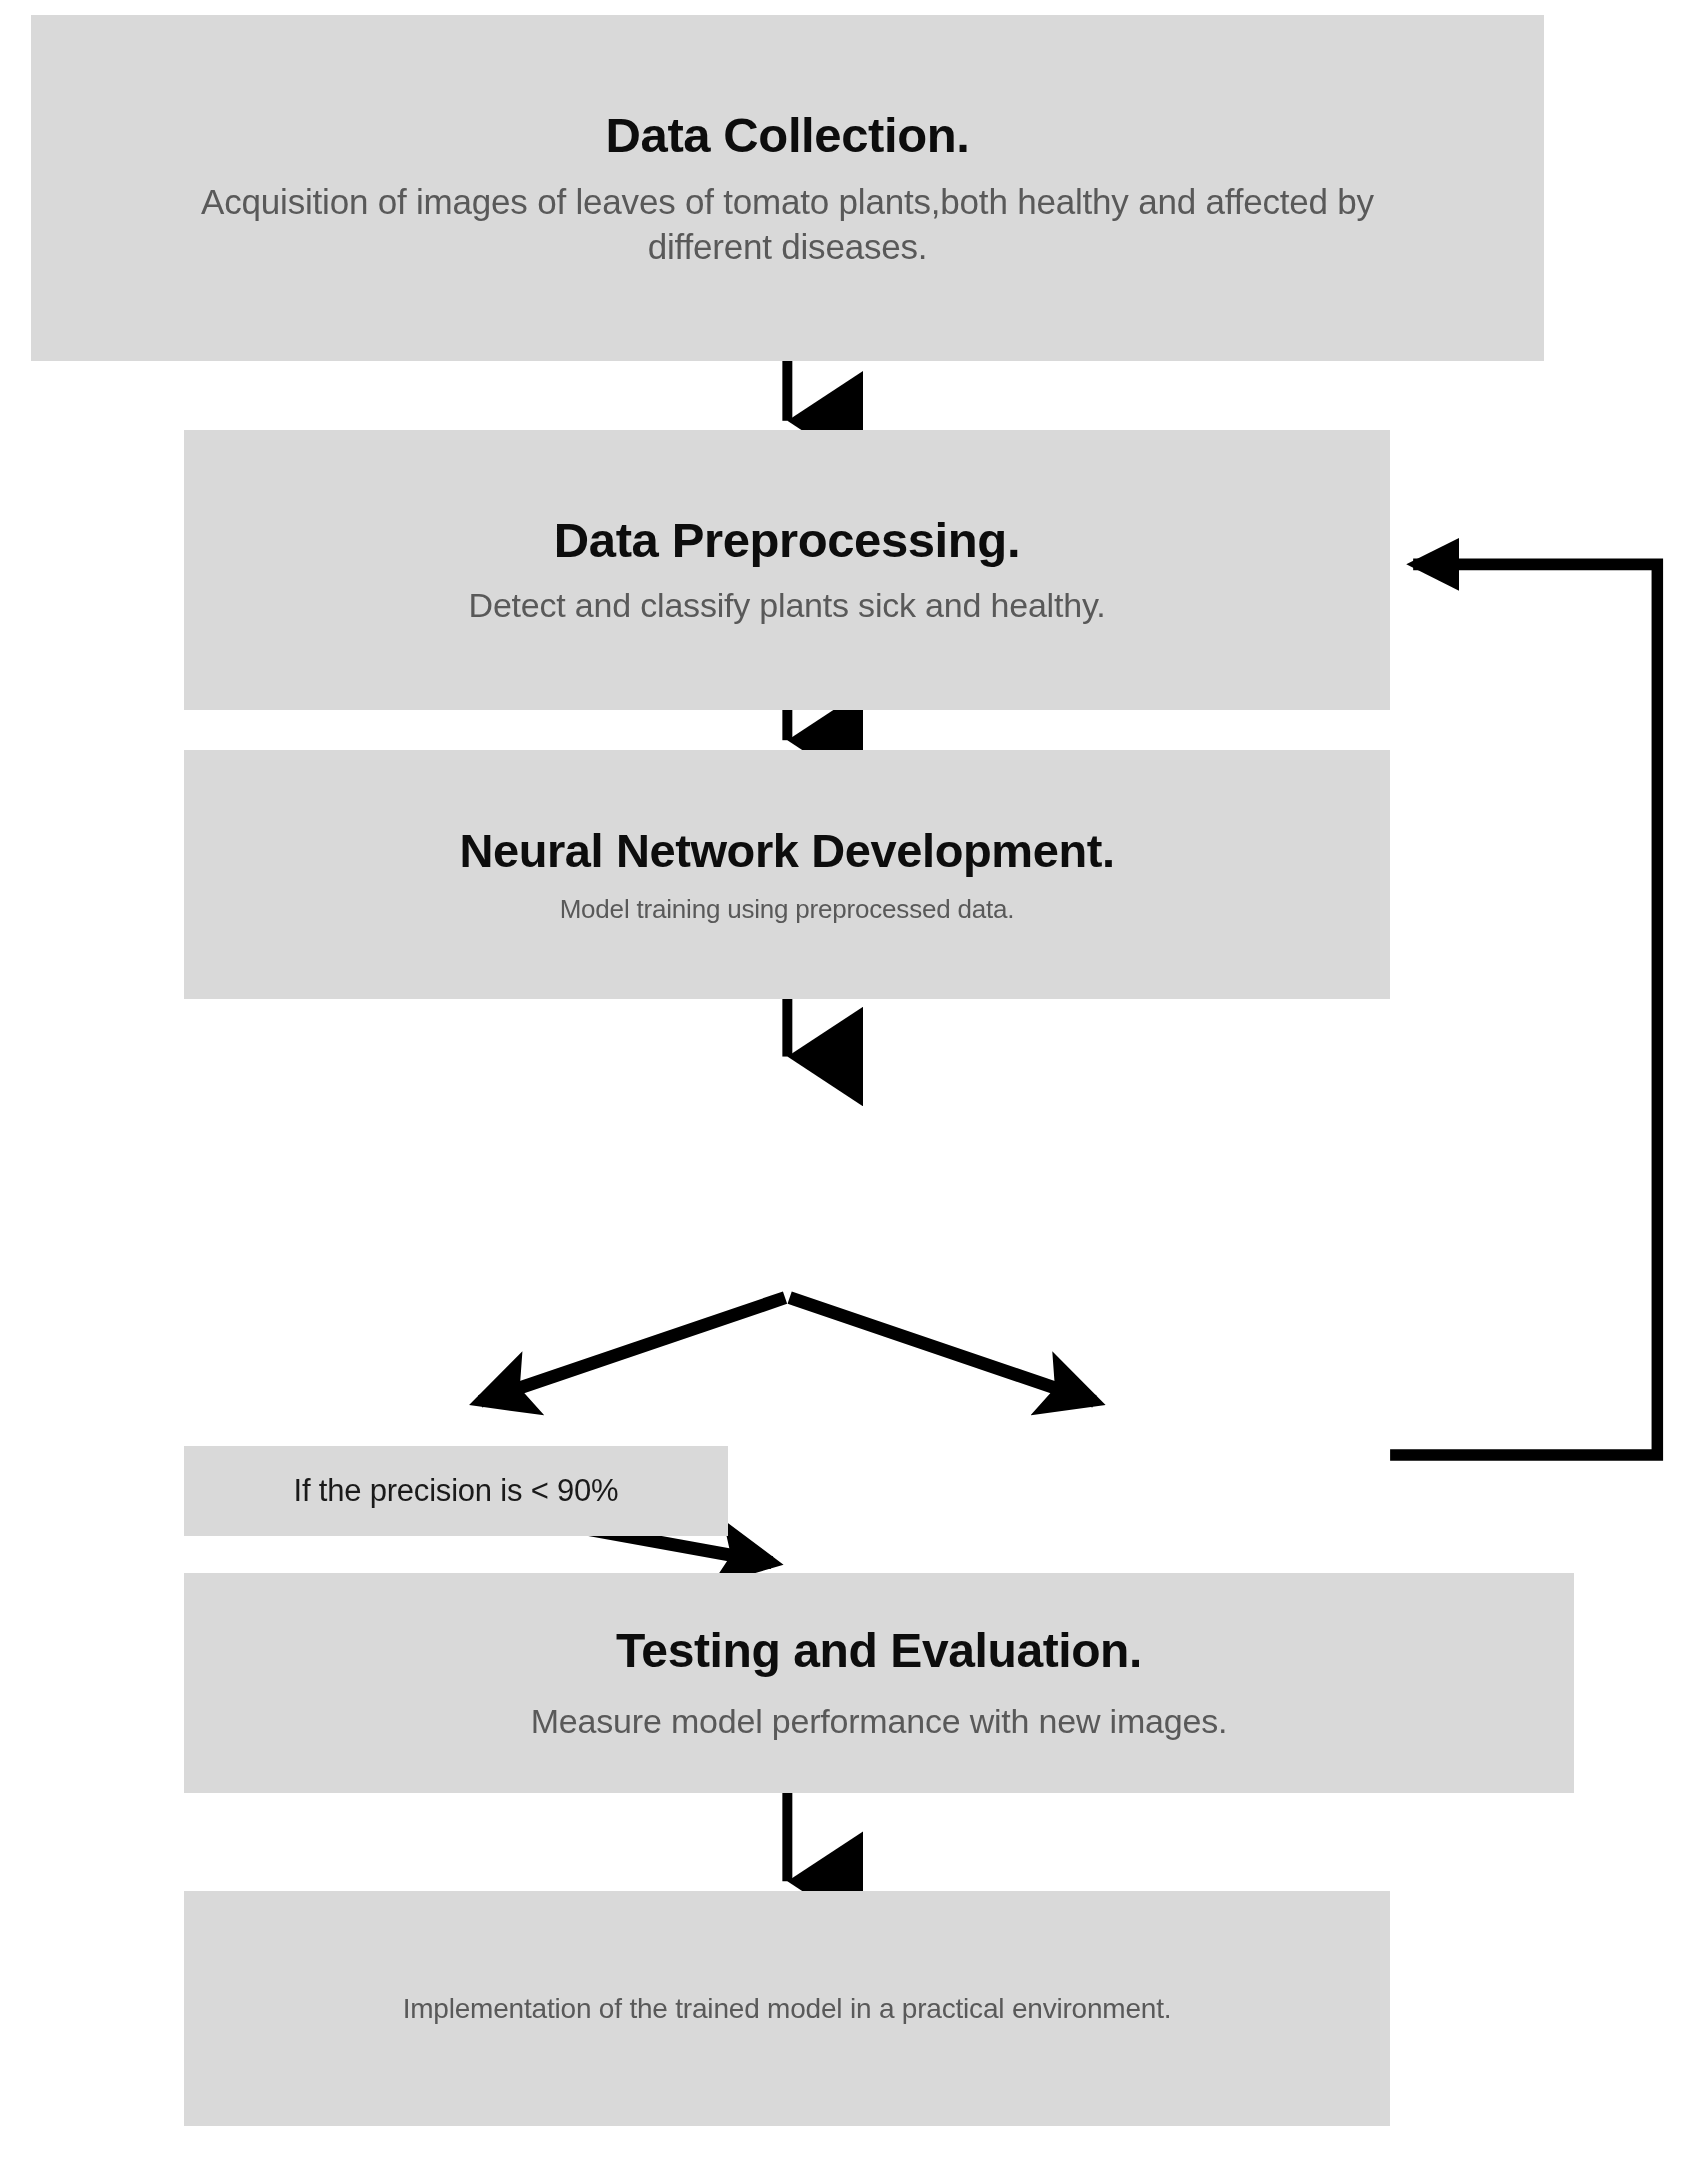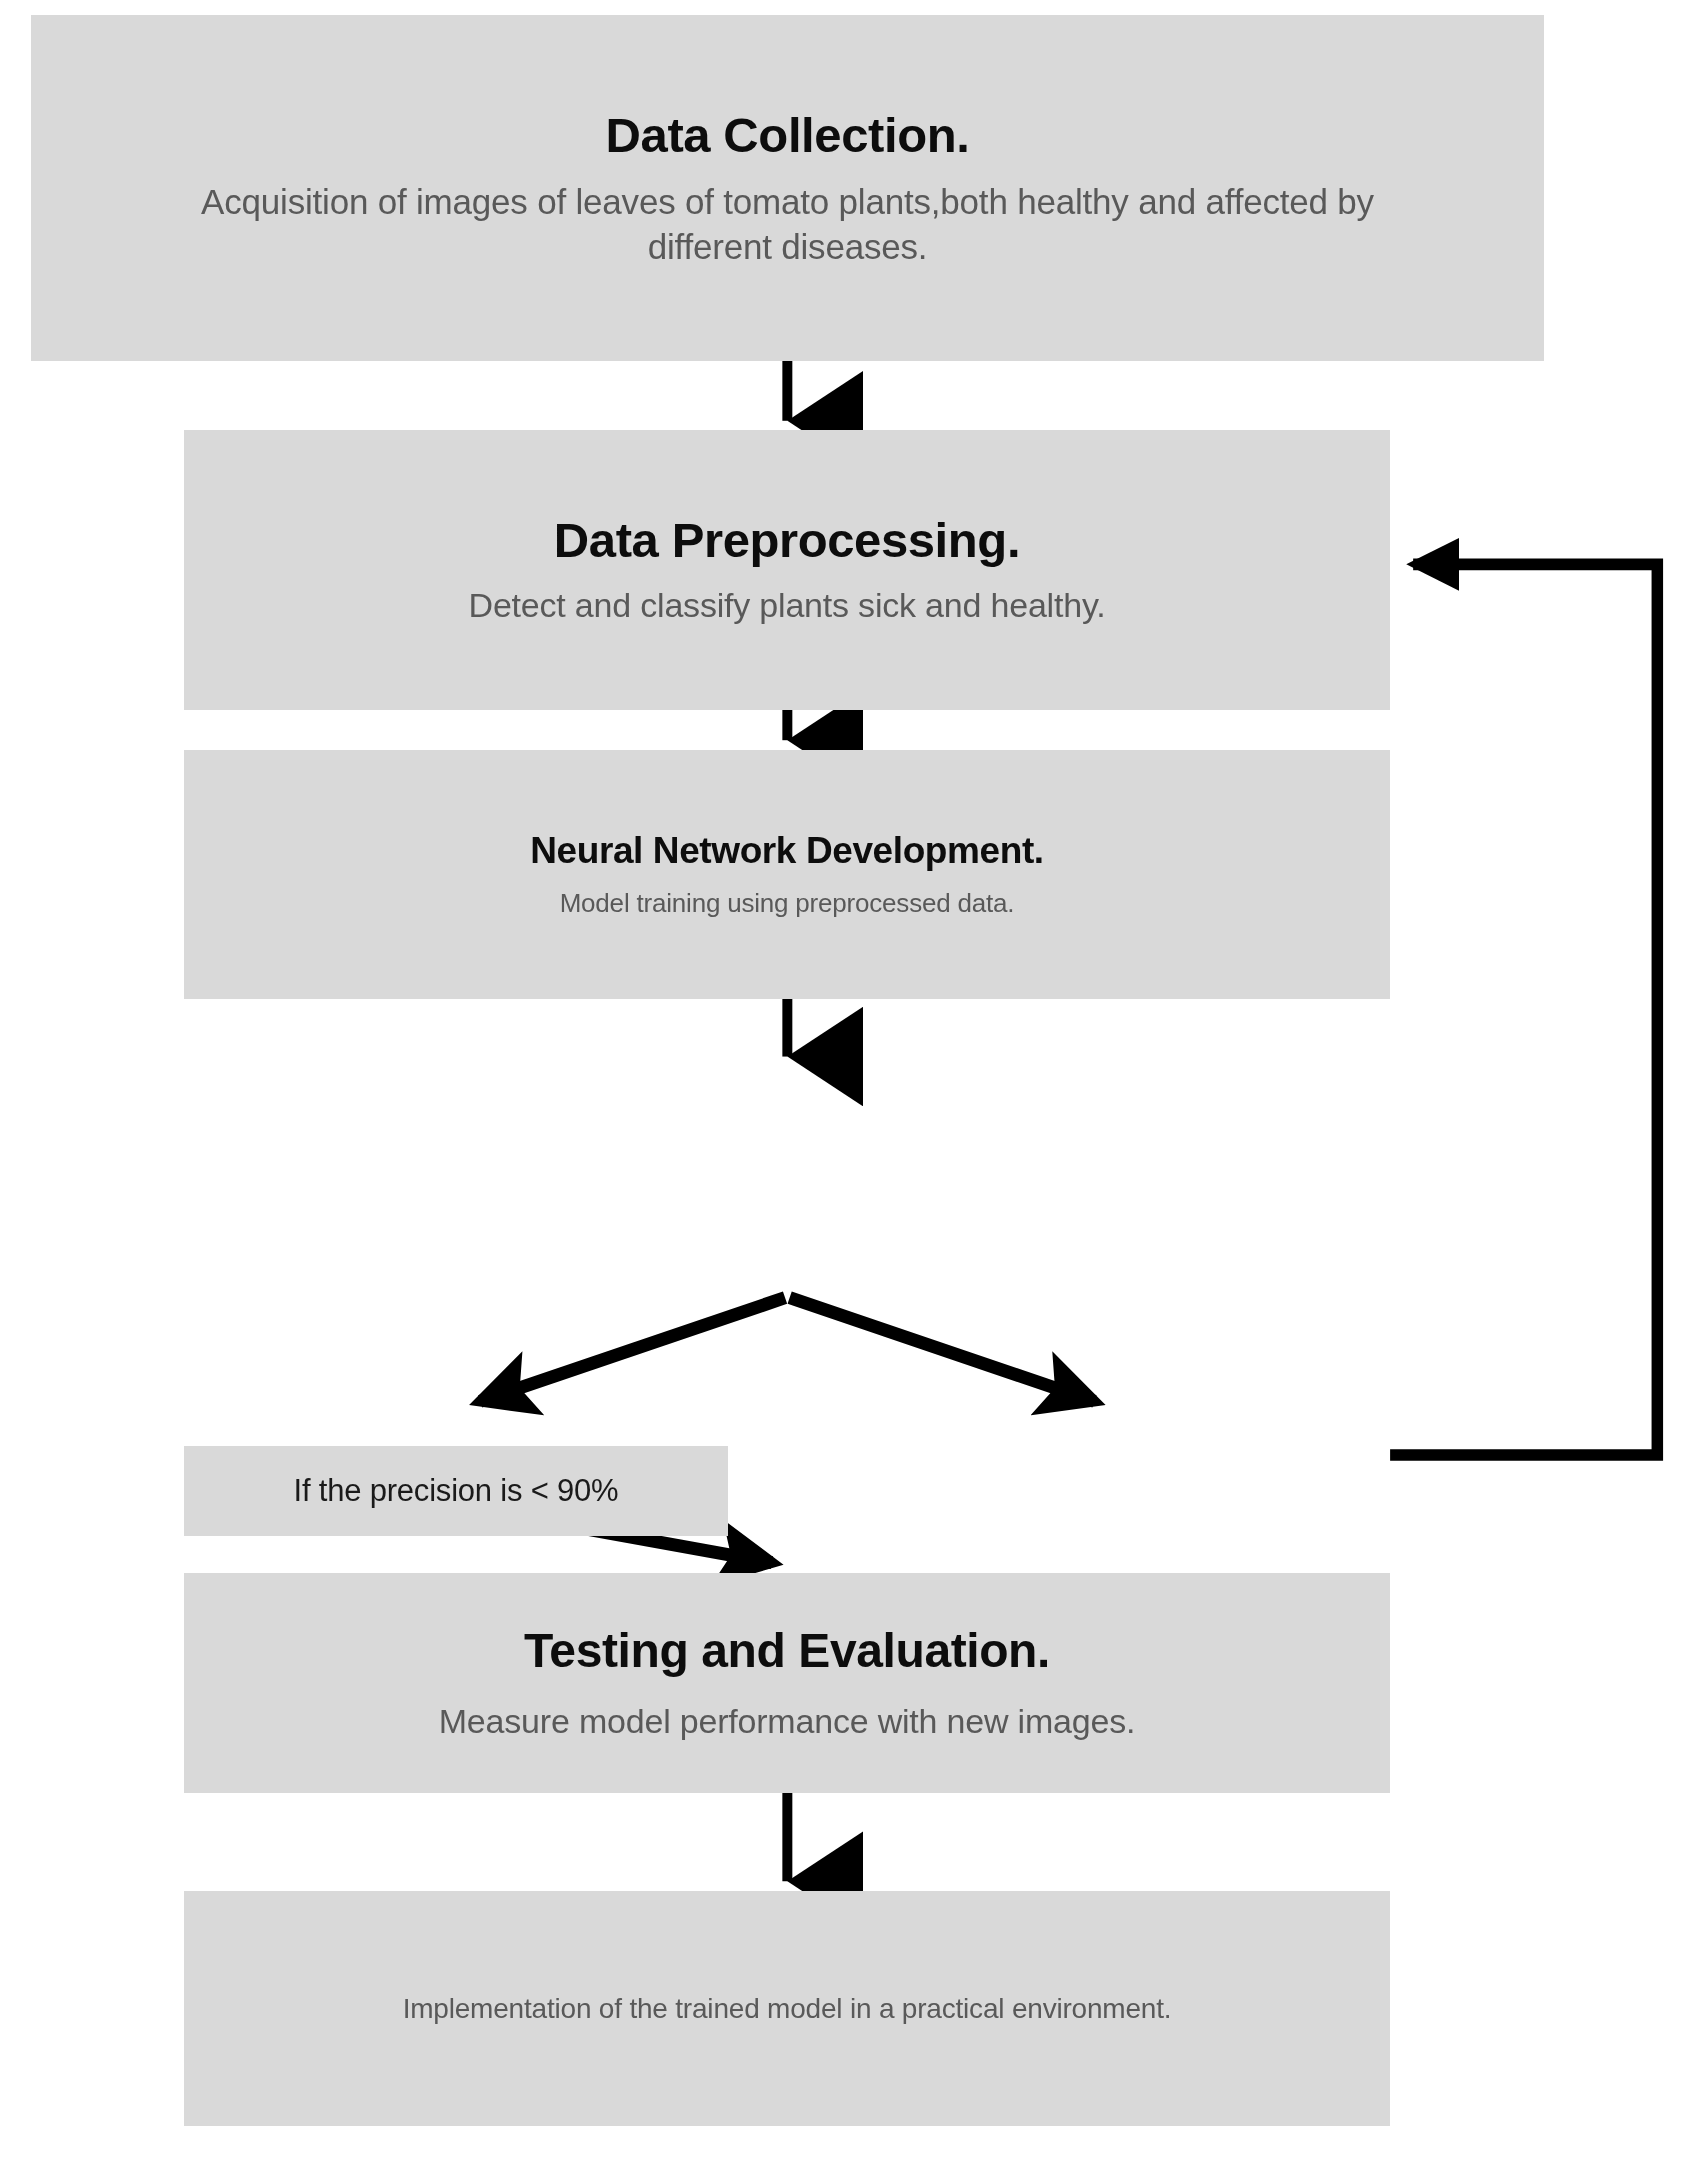--- a/index.html
+++ b/index.html
@@ -66,28 +66,28 @@
   
   #node-collection      { left: 31px;  top: 15.4px;   width: 1513px; height: 346px; }
   #node-collection .node-title { font-size: 49px; margin-bottom: 15.4px; }
   #node-collection .node-desc  { font-size: 35px; max-width: 1306px; }
 
   #node-preprocessing   { left: 184px; top: 430px;  width: 1206px; height: 280px; }
   #node-preprocessing .node-title { font-size: 49px; margin-bottom: 14px; }
   #node-preprocessing .node-desc  { font-size: 34px; }
 
   #node-network         { left: 184px; top: 750px;  width: 1206px; height: 249px; }
-  #node-network .node-title { font-size: 37px; margin-bottom: 14px; }
+  #node-network .node-title { font-size: 47px; margin-bottom: 14px; }
   #node-network .node-desc  { font-size: 26px; }
 
   #node-validation      { left: 184px; top: 1066px; width: 1206px; height: 230px; }
   #node-validation .node-title { font-size: 48px; margin-bottom: 12.3px; }
   #node-validation .node-desc  { font-size: 34px; }
 
-  #node-testing         { left: 184px; top: 1573px; width: 1206px; height: 220px; gap: 8px; }
+  #node-testing         { left: 184px; top: 1573px; width: 1390px; height: 220px; gap: 8px; }
   #node-testing .node-title { font-size: 48px; margin-bottom: 12.3px; }
   #node-testing .node-desc  { font-size: 34px; }
 
   #node-deployment      { left: 184px; top: 1891px; width: 1206px; height: 235px; }
   #node-deployment .node-title { font-size: 48px; margin-bottom: 12.3px; }
   #node-deployment .node-desc  { font-size: 28px; max-width: 1175px; }
 
   #cond-low  { left: 184px;  top: 1410px; width: 544px; height: 90px; }
   #cond-high { left: 846px; top: 1410px; width: 544px; height: 90px; }
 </style>

